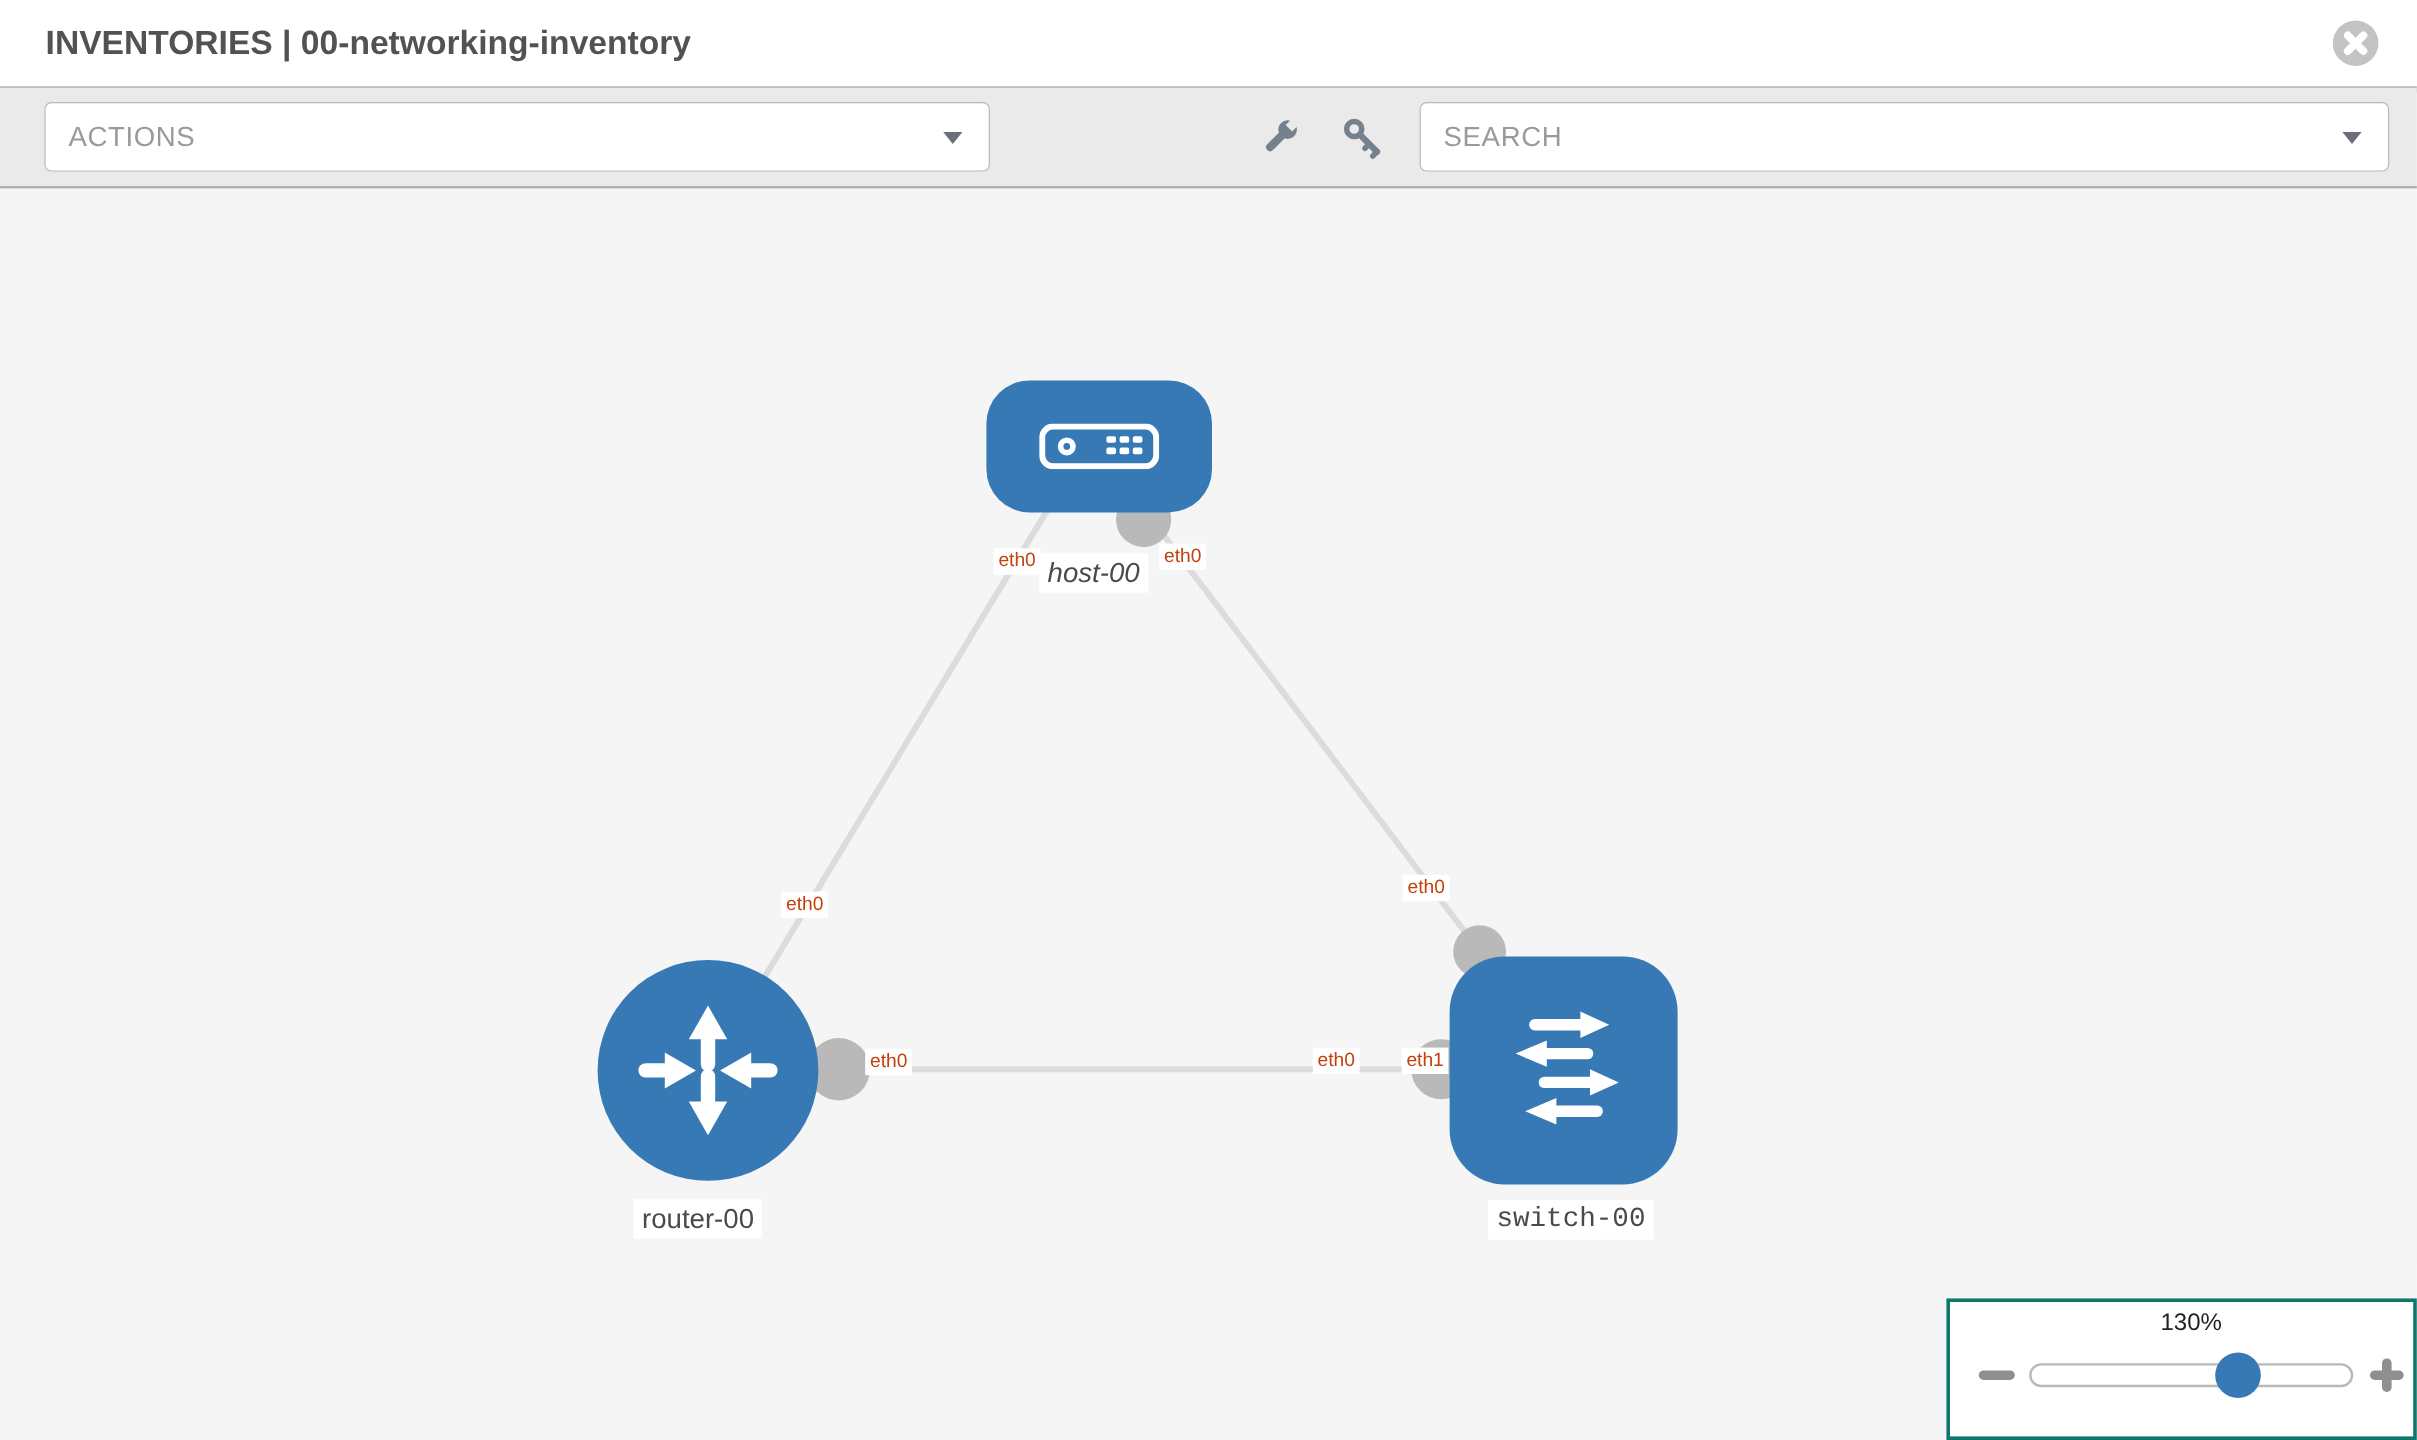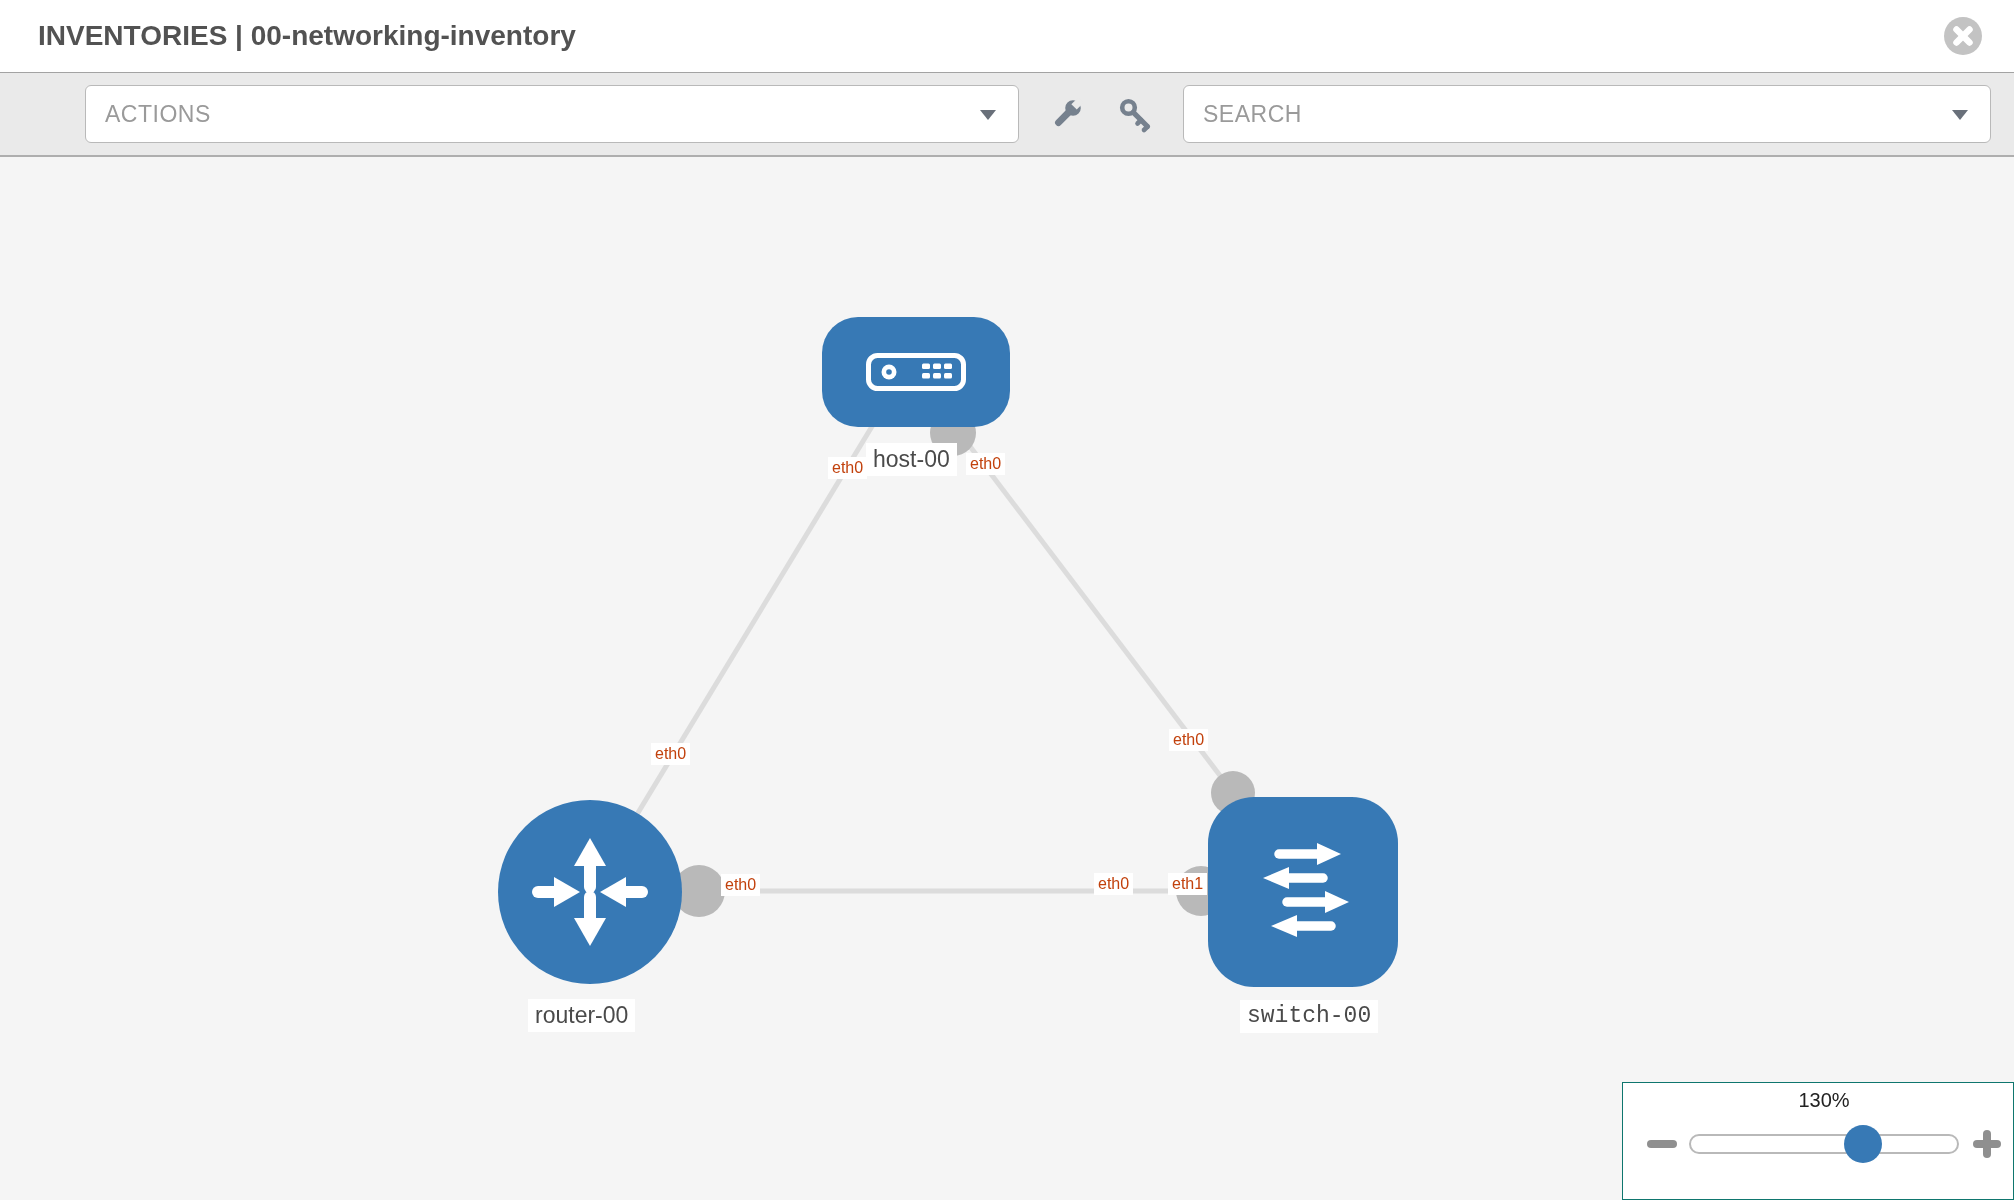--- a/index.html
+++ b/index.html
@@ -10,37 +10,37 @@
   }
   
   .header{position:absolute;left:0;top:0;width:2014px;height:72px;background:#fff;border-bottom:5px solid #a3a3a3;z-index:20;}
   .page-title{position:absolute;left:38px;top:50%;transform:translateY(-50%);font-size:28px;font-weight:700;color:#525252;white-space:nowrap;}
   .close-btn{position:absolute;left:1944px;top:17px;width:38px;height:38px;border-radius:50%;background:#c3c3c3;cursor:pointer;}
   
   .toolbar{position:absolute;left:0;top:73px;width:2014px;height:82px;background:#eaeaea;border-bottom:2px solid #aeaeae;z-index:20;}
   .select-box{position:absolute;top:12px;height:58px;background:#fff;border:1px solid #b9b9b9;border-radius:6px;box-sizing:border-box;cursor:pointer;}
   .select-box .select-label{position:absolute;left:19px;top:50%;transform:translateY(-50%);font-size:23px;color:#9a9a9a;letter-spacing:0.5px;}
   .caret{position:absolute;right:22px;top:50%;transform:translateY(-40%);width:0;height:0;border-left:8px solid transparent;border-right:8px solid transparent;border-top:10px solid #69707a;}
-  .actions-select{left:37px;width:934px;margin-left:48px;}
+  .actions-select{left:37px;width:788px;}
   .search-select{left:1183px;width:808px;}
   .tool-btn{position:absolute;top:24px;width:34px;height:36px;cursor:pointer;}
   .wrench-btn{left:1050px;}
   .key-btn{left:1118px;}
   
   .canvas{position:absolute;left:0;top:157px;width:2014px;height:1043px;background:#f5f5f5;z-index:1;}
   .links-svg{position:absolute;left:0;top:0;width:2014px;height:1043px;z-index:1;}
   .node{position:absolute;background:#3779b5;z-index:2;display:flex;align-items:center;justify-content:center;cursor:pointer;}
   .node-host{left:822px;top:160px;width:188px;height:110px;border-radius:36px;}
   .node-router{left:498px;top:643px;width:184px;height:184px;border-radius:50%;}
   .node-switch{left:1208px;top:640px;width:190px;height:190px;border-radius:46px;}
   .chip{position:absolute;background:#fff;color:#c2410c;font-size:16px;line-height:1.25;padding:1px 4px;white-space:nowrap;z-index:3;}
   .chip.front{z-index:4;}
   .node-label{position:absolute;background:#fff;color:#4a4a4a;font-size:23px;line-height:1.25;padding:2px 7px;white-space:nowrap;z-index:5;}
   
-  .zoom-panel{position:absolute;left:1622px;top:1082px;width:392px;height:118px;background:#fff;border:1px solid #0f766e;box-sizing:border-box;z-index:30;}
+  .zoom-panel{position:absolute;left:1622px;top:1082px;width:392px;height:118px;background:#fff;border:3px solid #0f766e;box-sizing:border-box;z-index:30;}
   .zoom-level{position:absolute;left:66px;top:6px;width:270px;text-align:center;font-size:20px;color:#222;}
   .zoom-minus{position:absolute;left:24px;top:57px;width:30px;height:8px;border-radius:4px;background:#8f8f8f;cursor:pointer;}
   .zoom-track{position:absolute;left:66px;top:51px;width:270px;height:20px;border:2px solid #b9b9b9;border-radius:12px;background:#fff;box-sizing:border-box;cursor:pointer;}
   .zoom-thumb{position:absolute;left:153px;top:-11px;width:38px;height:38px;border-radius:50%;background:#3779b5;cursor:pointer;}
   .zoom-plus{position:absolute;left:348px;top:45px;width:32px;height:32px;cursor:pointer;}
   .zoom-plus .h{position:absolute;left:2px;top:12px;width:28px;height:8px;border-radius:4px;background:#8f8f8f;}
   .zoom-plus .v{position:absolute;left:12px;top:2px;width:8px;height:28px;border-radius:4px;background:#8f8f8f;}
 </style>
 </head>
 <body>
@@ -133,21 +133,21 @@
       <polygon points="96,20 72,9 72,31" fill="#ffffff"></polygon>
       <line x1="78" y1="44" x2="40" y2="44" stroke="#ffffff" stroke-width="9.5" stroke-linecap="round"></line>
       <polygon points="18,44 44,33 44,55" fill="#ffffff"></polygon>
       <line x1="42" y1="68" x2="82" y2="68" stroke="#ffffff" stroke-width="9.5" stroke-linecap="round"></line>
       <polygon points="104,68 80,57 80,79" fill="#ffffff"></polygon>
       <line x1="86" y1="92" x2="48" y2="92" stroke="#ffffff" stroke-width="9.5" stroke-linecap="round"></line>
       <polygon points="26,92 52,81 52,103" fill="#ffffff"></polygon>
     </svg>
   </div>
 
-  <div class="node-label" style="left:866px;top:286px;">host-00</div>
+  <div class="node-label" style="left:866px;top:304px;font-style:italic;">host-00</div>
   <div class="node-label" style="left:528px;top:842px;">router-00</div>
   <div class="node-label" style="left:1240px;top:843px;font-family:Liberation Mono, monospace;">switch-00</div>
 
   <div class="chip" style="left:828px;top:300px;">eth0</div>
   <div class="chip" style="left:966px;top:296px;">eth0</div>
   <div class="chip" style="left:651px;top:586px;">eth0</div>
   <div class="chip" style="left:1169px;top:572px;">eth0</div>
   <div class="chip" style="left:721px;top:717px;">eth0</div>
   <div class="chip" style="left:1094px;top:716px;">eth0</div>
   <div class="chip front" style="left:1168px;top:716px;">eth1</div>

